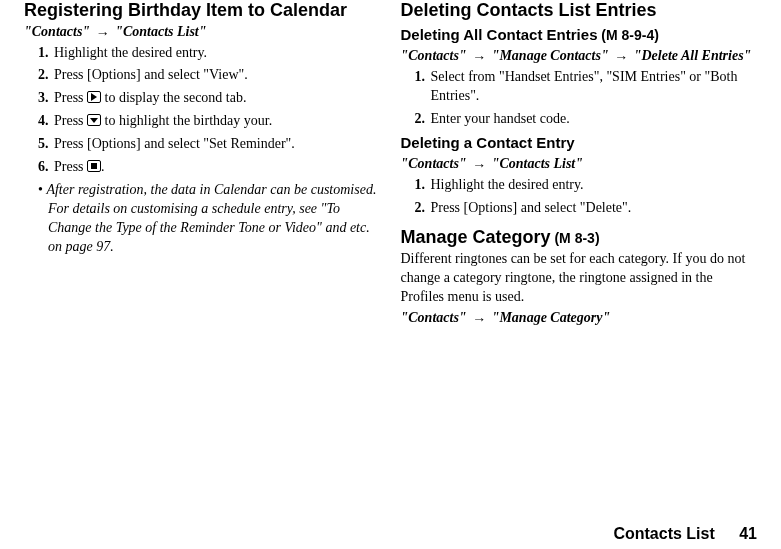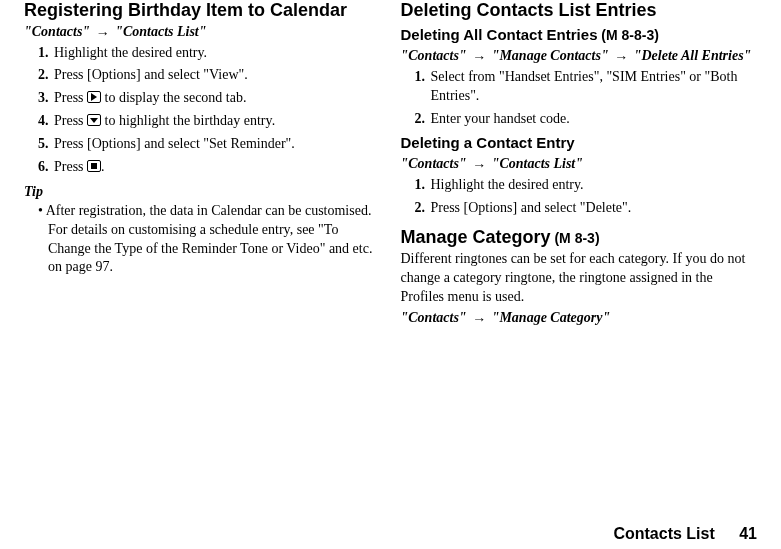--- a/index.html
+++ b/index.html
@@ -69,20 +69,21 @@
     font-style: italic;
     font-weight: bold;
     margin: 6px 0 0 0;
   }
   ul.tips {
     margin: 0;
     padding-left: 14px;
     list-style: none;
   }
   ul.tips li {
+    font-style: italic;
     text-indent: -10px;
     padding-left: 10px;
     margin-bottom: 2px;
   }
   ul.tips li::before {
     content: "• ";
     font-style: normal;
   }
   .menucode {
     font-family: Arial, Helvetica, sans-serif;
@@ -149,38 +150,37 @@
         <span class="arrow">→</span>
         <span>"Contacts List"</span>
       </p>
       <ol class="steps">
         <li>Highlight the desired entry.</li>
         <li>Press [Options] and select "View".</li>
         <li>
           <span>Press </span><span class="icon-box icon-right"></span><span> to display the second tab.</span>
         </li>
         <li>
-          <span>Press </span><span class="icon-box icon-down"></span><span> to highlight the birthday entry.</span>
+          <span>Press </span><span class="icon-box icon-down"></span><span> to highlight the birthday your.</span>
         </li>
         <li>Press [Options] and select "Set Reminder".</li>
         <li>
           <span>Press </span><span class="icon-box icon-center"></span><span>.</span>
         </li>
       </ol>
-      <p class="tip-heading">Tip</p>
       <ul class="tips">
         <li>After registration, the data in Calendar can be customised. For details on customising a schedule entry, see "To Change the Type of the Reminder Tone or Video"  and etc. on page 97.</li>
       </ul>
     </div>
 
     <div class="col">
       <p class="h2">Deleting Contacts List Entries</p>
 
       <p class="h3">
-        <span>Deleting All Contact Entries</span><span class="menucode"> (M 8-8-3)</span>
+        <span>Deleting All Contact Entries</span><span class="menucode"> (M 8-9-4)</span>
       </p>
       <p class="crumb">
         <span>"Contacts"</span>
         <span class="arrow">→</span>
         <span>"Manage Contacts"</span>
         <span class="arrow">→</span>
         <span>"Delete All Entries"</span>
       </p>
       <ol class="steps">
         <li>Select from "Handset Entries", "SIM Entries" or "Both Entries".</li>

